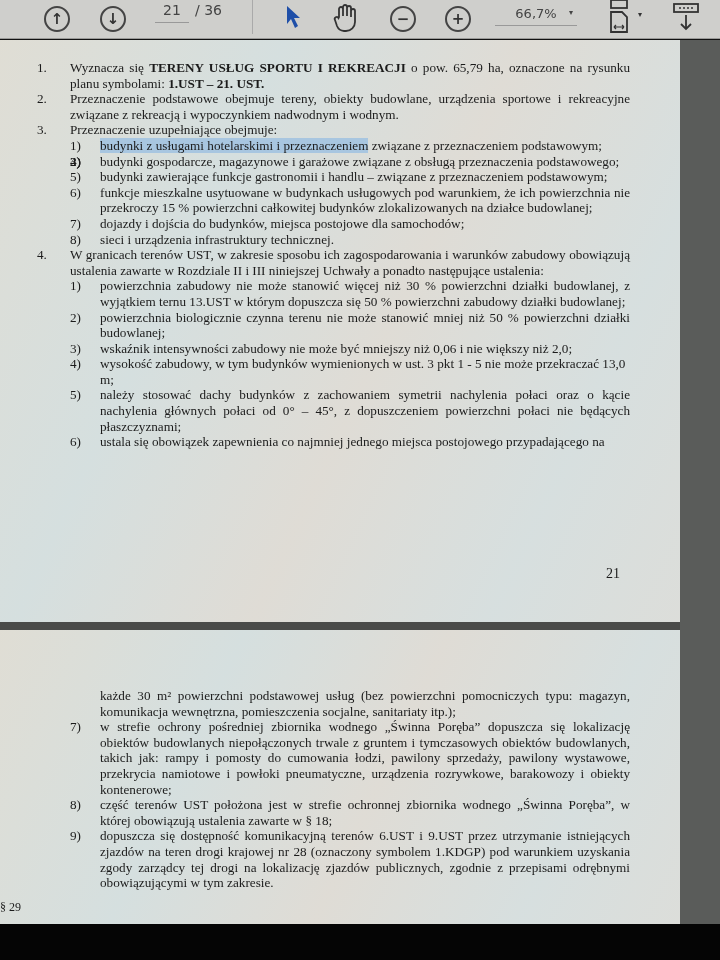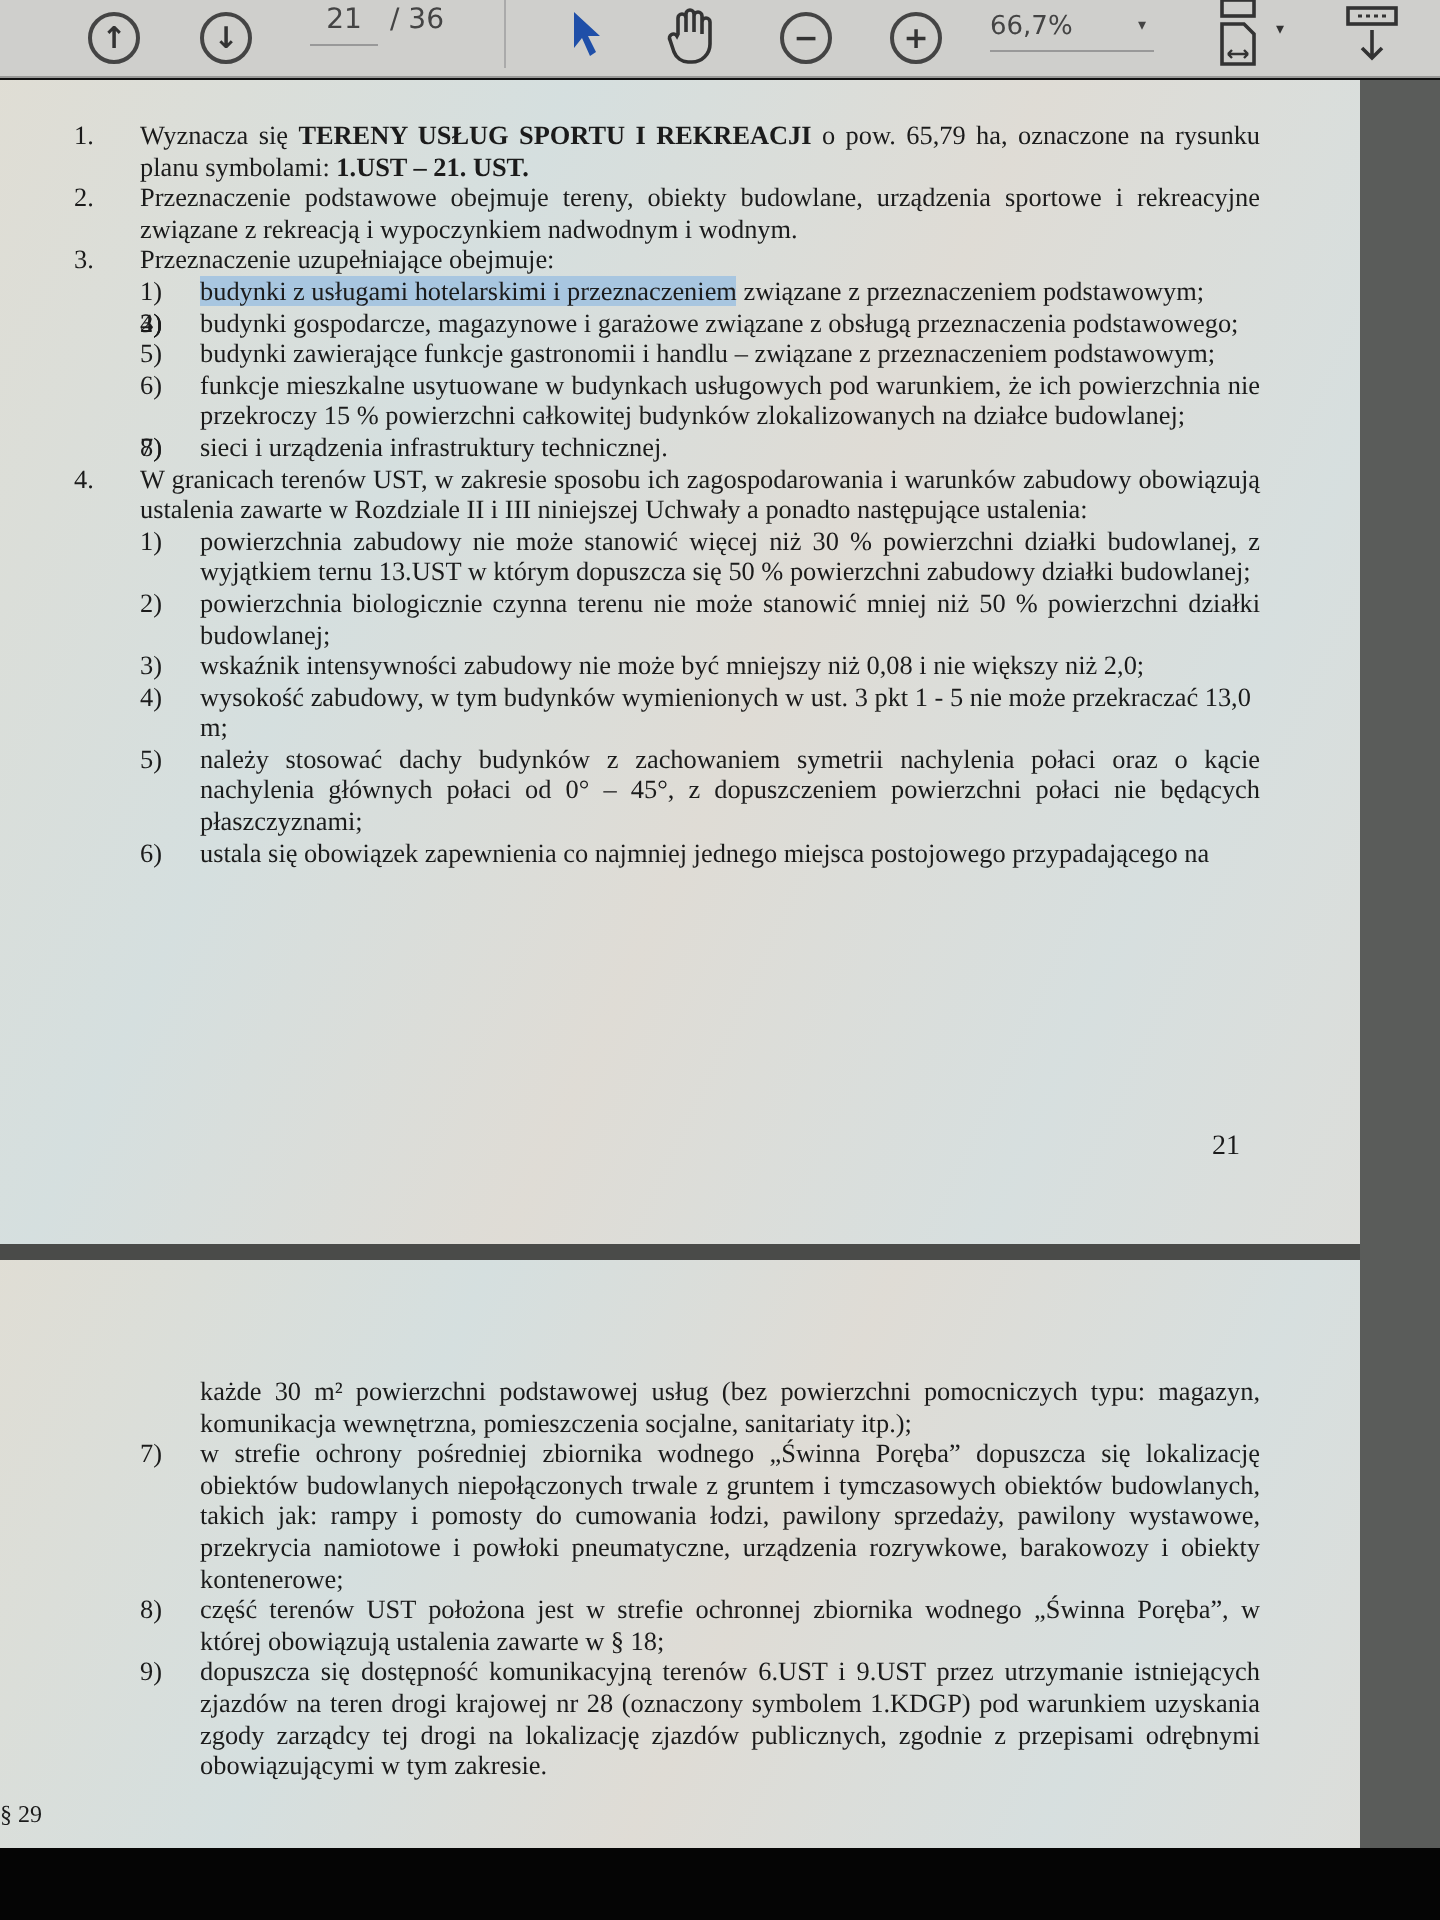--- a/index.html
+++ b/index.html
@@ -12,21 +12,21 @@
     position:absolute; left:0; top:0; width:720px; height:38px;
     background:#cfcfcc; border-bottom:1px solid #9a9a98;
     display:flex; align-items:center;
   }
   .tb-btn { position:absolute; display:flex; align-items:center; justify-content:center; color:#333; }
   .circ { width:26px; height:26px; border:2px solid #444; border-radius:50%; box-sizing:border-box; font-family:"DejaVu Sans", sans-serif; font-size:15px; font-weight:bold; line-height:22px; text-align:center; }
   .pg { position:absolute; left:155px; top:2px; font-family:"DejaVu Sans", sans-serif; font-size:14px; color:#444; }
   .pg .cur { display:inline-block; width:34px; text-align:center; border-bottom:1px solid #999; padding-bottom:4px; }
   .pg .sep { margin-left:6px; }
   .tb-divider { position:absolute; left:252px; top:0; width:1px; height:34px; background:#aaa; }
-  .zoomsel { position:absolute; left:495px; top:6px; width:82px; border-bottom:1px solid #999; font-family:"DejaVu Sans", sans-serif; font-size:13px; color:#444; padding-bottom:4px; }
+  .zoomsel { position:absolute; left:495px; top:6px; width:82px; border-bottom:1px solid #999; font-family:"DejaVu Sans", sans-serif; font-size:13px; color:#444; padding-bottom:4px;text-align:center; }
   .zoomsel .caret { position:absolute; right:4px; top:2px; font-size:8px; }
   .page {
     position:absolute; left:0; width:680px; background:#dcdedb;
     background-image: linear-gradient(115deg, rgba(230,220,200,0.35) 0%, rgba(200,225,230,0.35) 30%, rgba(230,215,200,0.3) 55%, rgba(205,225,230,0.35) 80%, rgba(220,220,215,0.3) 100%);
     color:#1b1b1b;
   }
   .page1 { top:40px; height:582px; }
   .page2 { top:630px; height:298px; }
   .side-dark { position:absolute; left:680px; top:40px; width:40px; height:884px; background:#5a5c5a; }
   .gap { position:absolute; left:0; top:622px; width:680px; height:8px; background:#4a4b49; }
@@ -108,31 +108,31 @@
       <span class="num1">3.</span>
       <span>Przeznaczenie uzupełniające obejmuje:</span>
     </div>
     <div class="sub" style="margin-left:30px;width:530px;">
       <div class="item"><span class="num2">1)</span><span class="highlight">budynki z usługami hotelarskimi i przeznaczeniem</span><span> związane z przeznaczeniem podstawowym;</span></div>
       <div class="item"><span class="num2">2)</span></div>
       <div class="item"><span class="num2">3)</span></div>
       <div class="item just"><span class="num2">4)</span><span>budynki gospodarcze, magazynowe i garażowe związane z obsługą przeznaczenia podstawowego;</span></div>
       <div class="item"><span class="num2">5)</span><span>budynki zawierające funkcje gastronomii i handlu – związane z przeznaczeniem podstawowym;</span></div>
       <div class="item just"><span class="num2">6)</span><span>funkcje mieszkalne usytuowane w budynkach usługowych pod warunkiem, że ich powierzchnia nie przekroczy 15 % powierzchni całkowitej budynków zlokalizowanych na działce budowlanej;</span></div>
-      <div class="item"><span class="num2">7)</span></div>
+      <div class="item"><span class="num2">7)</span><span>dojazdy i dojścia do budynków, miejsca postojowe dla samochodów;</span></div>
       <div class="item"><span class="num2">8)</span><span>sieci i urządzenia infrastruktury technicznej.</span></div>
     </div>
     <div class="item just">
       <span class="num1">4.</span>
       <span>W granicach terenów UST, w zakresie sposobu ich zagospodarowania i warunków zabudowy obowiązują ustalenia zawarte w Rozdziale II i III niniejszej Uchwały a ponadto następujące ustalenia:</span>
     </div>
     <div class="sub" style="margin-left:30px;width:530px;">
       <div class="item just"><span class="num2">1)</span><span>powierzchnia zabudowy nie może stanowić więcej niż 30 % powierzchni działki budowlanej, z wyjątkiem ternu 13.UST w którym dopuszcza się 50 % powierzchni zabudowy działki budowlanej;</span></div>
       <div class="item just"><span class="num2">2)</span><span>powierzchnia biologicznie czynna terenu nie może stanowić mniej niż 50 % powierzchni działki budowlanej;</span></div>
-      <div class="item"><span class="num2">3)</span><span>wskaźnik intensywności zabudowy nie może być mniejszy niż 0,08 i nie większy niż 2,0;</span></div>
+      <div class="item"><span class="num2">3)</span><span>wskaźnik intensywności zabudowy nie może być mniejszy niż 0,06 i nie większy niż 2,0;</span></div>
       <div class="item"><span class="num2">4)</span><span>wysokość zabudowy, w tym budynków wymienionych w ust. 3 pkt 1 - 5 nie może przekraczać 13,0 m;</span></div>
       <div class="item just"><span class="num2">5)</span><span>należy stosować dachy budynków z zachowaniem symetrii nachylenia połaci oraz o kącie nachylenia głównych połaci od 0° – 45°, z dopuszczeniem powierzchni połaci nie będących płaszczyznami;</span></div>
       <div class="item"><span class="num2">6)</span><span>ustala się obowiązek zapewnienia co najmniej jednego miejsca postojowego przypadającego na</span></div>
     </div>
   </div>
   <div class="pgnum" style="top:526px;">21</div>
 </div>
 
 <div class="gap"></div>
 

